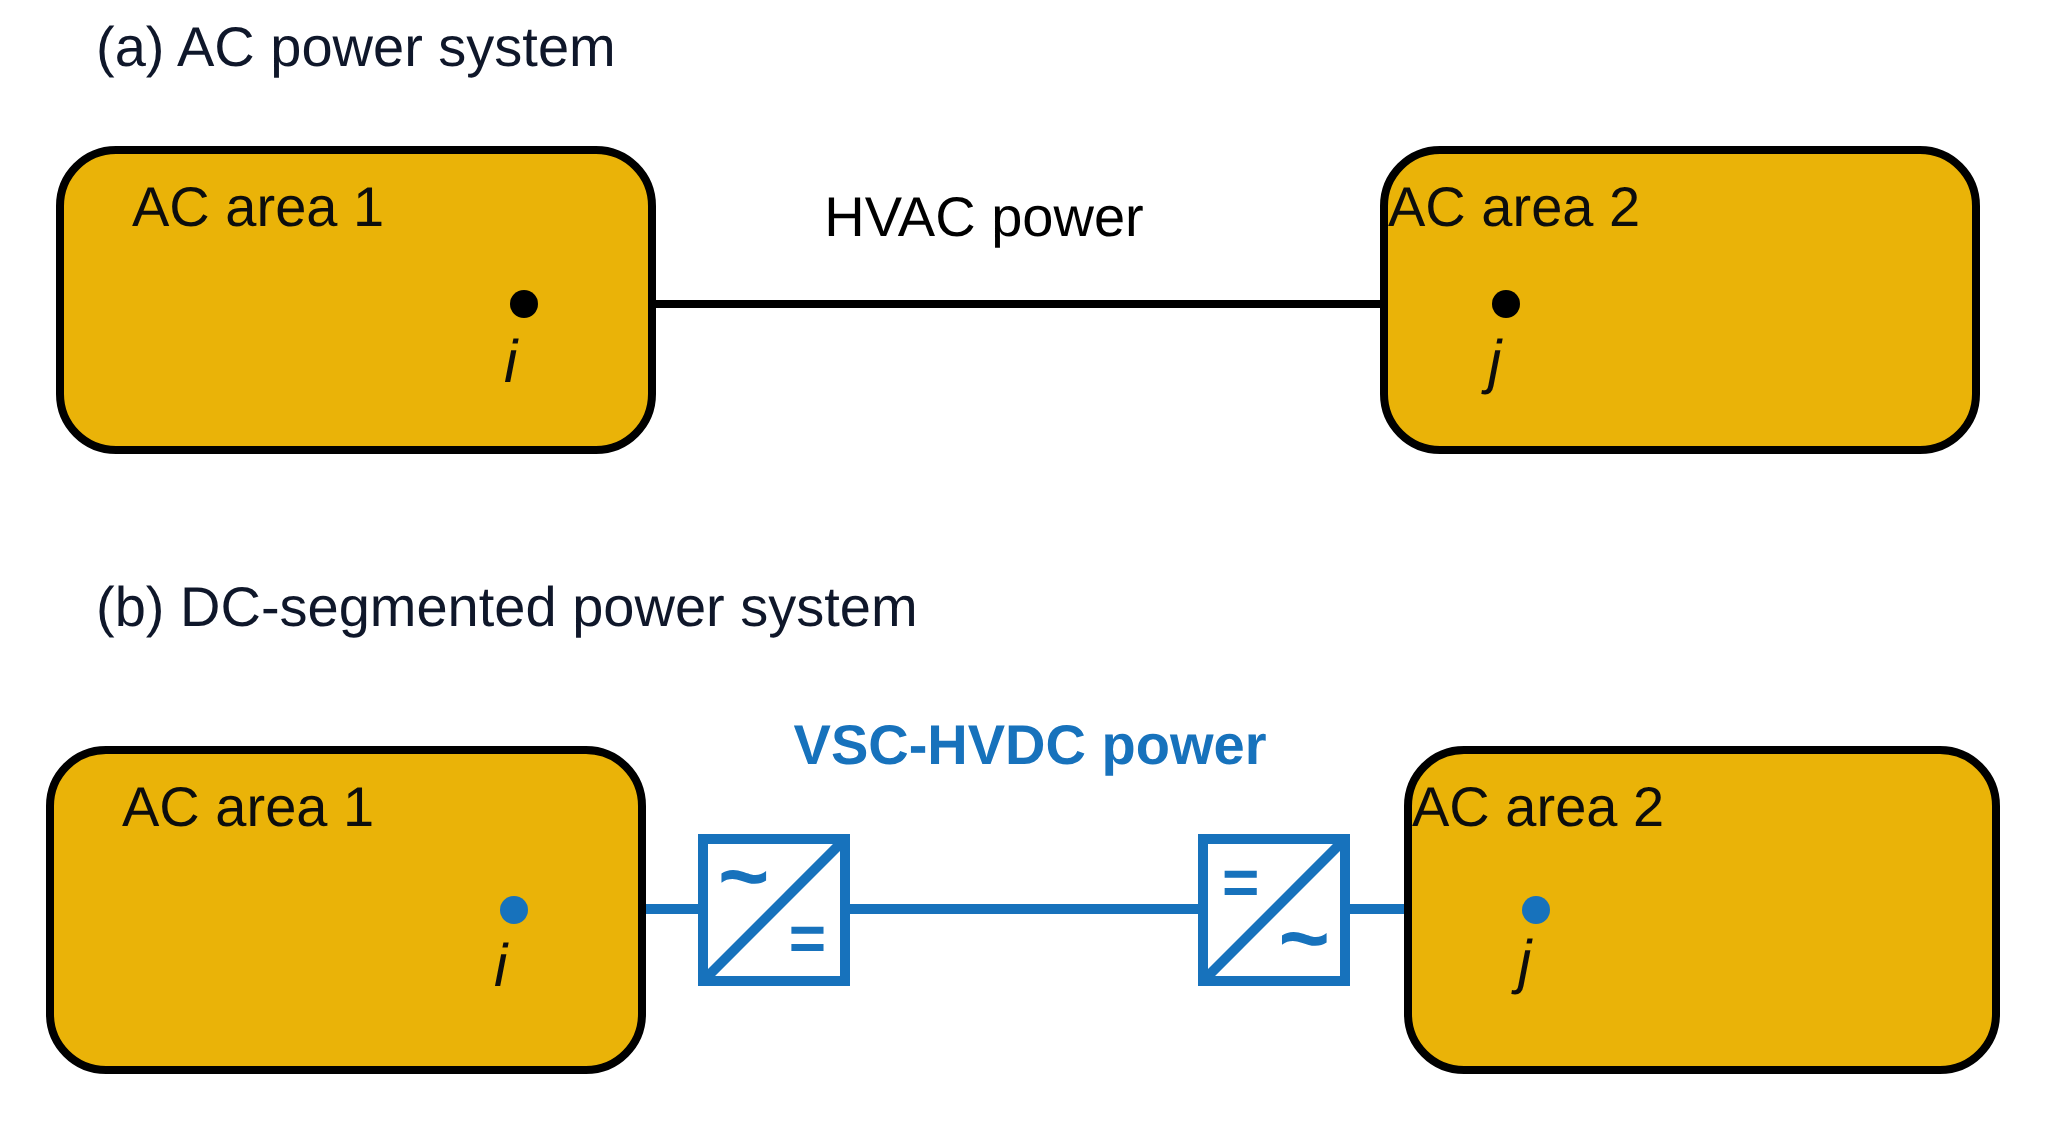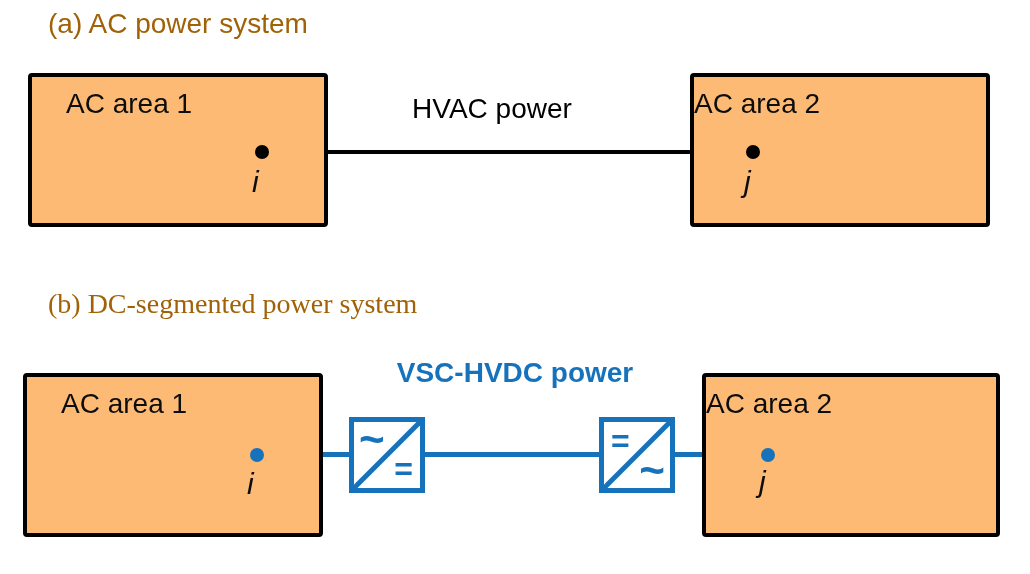--- a/index.html
+++ b/index.html
@@ -1,23 +1,23 @@
 <!DOCTYPE html>
 <html><head>
 <meta charset="utf-8">
 <style>
   html,body{margin:0;padding:0;background:#ffffff;}
   #figure{
     position:relative;width:1030px;height:574px;background:#ffffff;overflow:hidden;
     font-family:"Liberation Sans",sans-serif;color:#000;
   }
   .abs{position:absolute;}
-  .title{font-size:28px;line-height:32px;color:#a16207;white-space:nowrap;text-align:center;}
+  .title{font-size:28px;line-height:32px;color:#0f172a;white-space:nowrap;text-align:center;}
   .area-box{
-    box-sizing:border-box;border:4px solid #000;border-radius:4px;background:#fdba74;padding-left:37px;
+    box-sizing:border-box;border:4px solid #000;border-radius:30px;background:#eab308;padding-left:37px;
   }
   .area-label{font-size:28px;line-height:30px;color:#0d0d0d;white-space:nowrap;}
   .area-label.centered{left:0;right:0;text-align:left;}
   .node-label{font-size:30px;line-height:32px;font-style:italic;color:#0d0d0d;}
   .dot{border-radius:50%;width:14px;height:14px;}
   .dot.black{background:#000;}
   .dot.blue{background:#1772BC;}
   .hline-black{height:4px;background:#000;}
   .hline-blue{height:5px;background:#1772BC;}
   .flow-label{font-size:28px;line-height:32px;white-space:nowrap;}
@@ -50,21 +50,21 @@
 
   <div class="abs area-box" style="left:690px;top:73px;width:300px;height:154px;">
     <div class="abs area-label centered" style="top:12px;">AC area 2</div>
   </div>
 
   <div class="abs dot black" style="left:255px;top:145px;"></div>
   <div class="abs node-label" style="left:252px;top:166px;">i</div>
   <div class="abs dot black" style="left:746px;top:145px;"></div>
   <div class="abs node-label" style="left:744px;top:166px;">j</div>
 
-  <div class="abs title" style="left:48px;top:288px;font-family:Liberation Serif, serif;">(b) DC-segmented power system</div>
+  <div class="abs title" style="left:48px;top:288px;">(b) DC-segmented power system</div>
 
   <div class="abs flow-label blue" style="left:375px;top:357px;width:280px;text-align:center;">VSC-HVDC power</div>
 
   <div class="abs hline-blue" style="left:257px;top:452px;width:511px;"></div>
 
   <div class="abs converter" style="left:349px;top:417px;">
     <svg width="66" height="66" viewBox="0 0 66 66">
       <line x1="0" y1="66" x2="66" y2="0" stroke="#1772BC" stroke-width="5"></line>
     </svg>
     <span class="conv-sym sym-tilde c1-tl">~</span>

